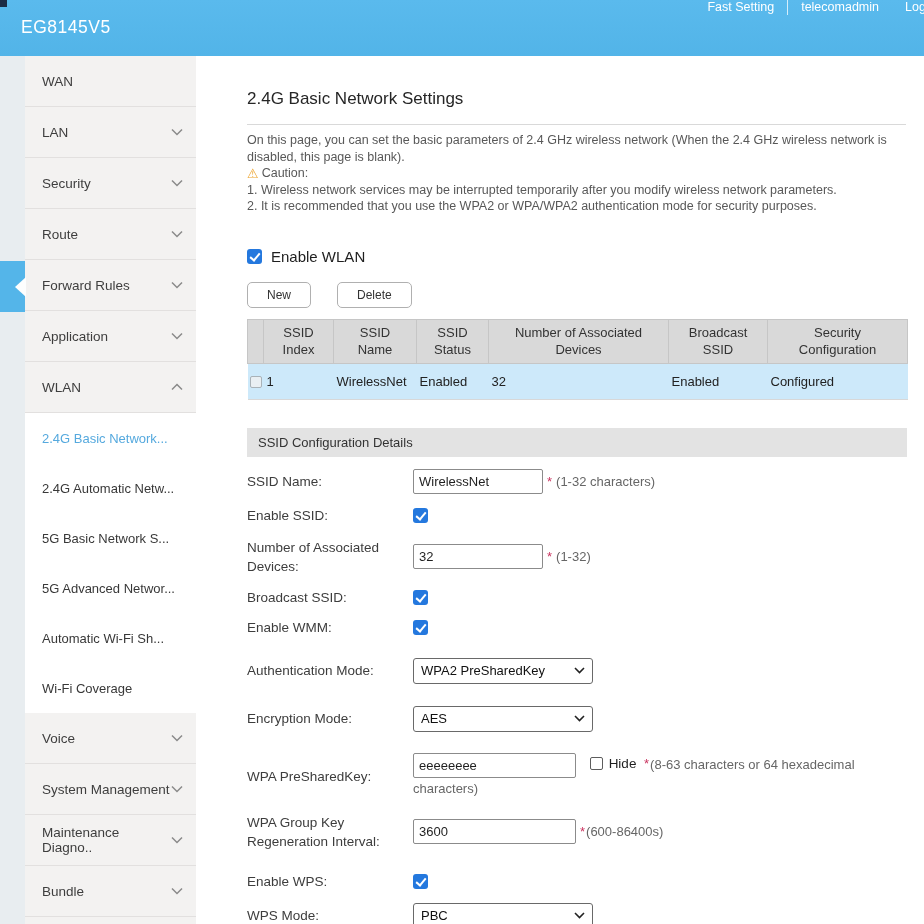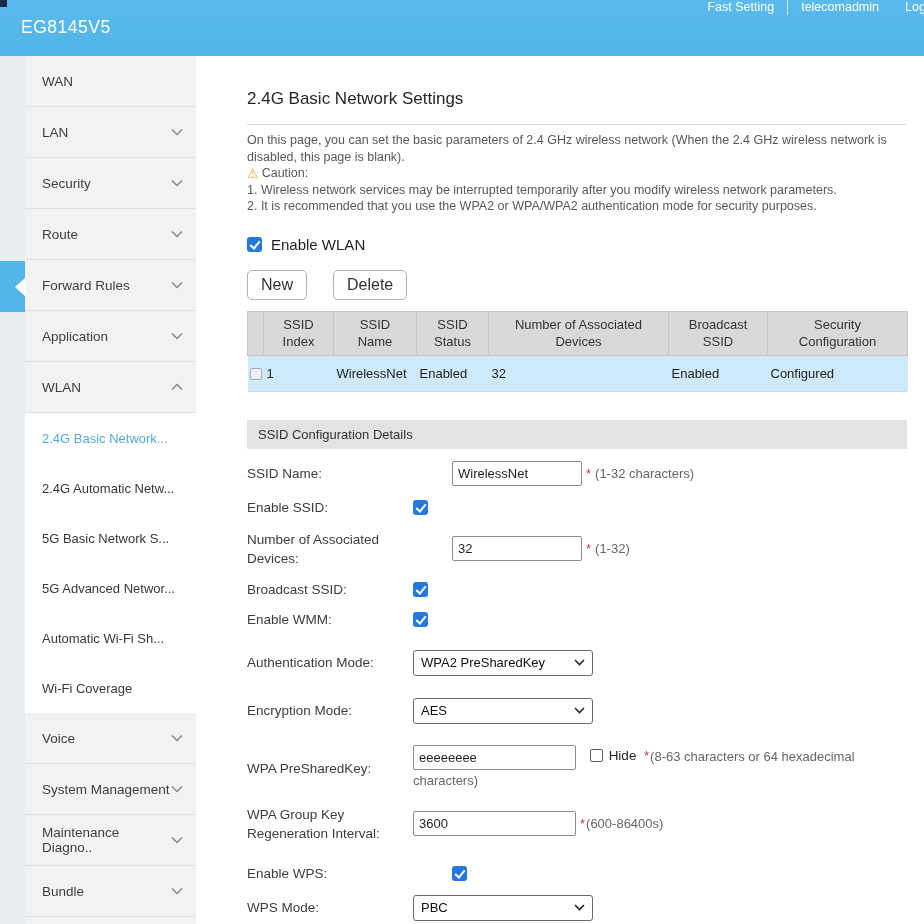--- a/index.html
+++ b/index.html
@@ -42,26 +42,26 @@
 
   
   .content { flex:1; background:#fff; padding:0 18px 0 51px; overflow:hidden; }
   .page-title { margin-top:33px; font-size:17px; font-weight:400; color:#262626; }
   .title-rule { margin:15px 0 7px; border:none; border-top:1px solid #d9d9d9; }
   .intro, .note-line { font-size:12.5px; color:#585858; line-height:16.5px; }
   .caution-row { display:flex; align-items:center; gap:3px; font-size:12.5px;
     color:#585858; line-height:16.5px; }
   .warn-glyph { color:#eda32c; font-size:13px; line-height:13px; }
 
-  .enable-wlan-row { margin-top:21px; display:flex; align-items:center; gap:9px; }
+  .enable-wlan-row { margin-top:33px; display:flex; align-items:center; gap:9px; }
   .enable-wlan-row .big-label { font-size:15px; color:#1f1f1f; }
 
   .btn-row { margin-top:17px; display:flex; gap:26px; }
-  .btn { min-width:52px; padding:5px 13px; background:#fff; border:1px solid #b0b0b0;
-    border-radius:5px; font-size:16px; color:#333; font-family:inherit; cursor:pointer; }
+  .btn { min-width:52px; padding:5px 19px; background:#fff; border:1px solid #b0b0b0;
+    border-radius:5px; font-size:12px; color:#333; font-family:inherit; cursor:pointer; }
 
   table.ssid-table { margin-top:11px; border-collapse:collapse; width:660px; table-layout:fixed; }
   .ssid-table th { background:#d9d9d9; border:1px solid #c6c6c6; font-weight:400;
     font-size:13px; color:#333; text-align:center; padding:4px 8px; line-height:17px; height:44px; }
   .ssid-table td { background:#cde9fa; border-top:1px solid #c6c6c6;
     border-bottom:1px solid #d8d8d8; font-size:13px; color:#222; text-align:left;
     padding:8px 3px; height:36px; }
   .ssid-table td.cbcell { padding:8px 1px 8px 2px; }
   .row-cb { display:inline-block; width:12px; height:12px; border:1px solid #a9b2b8;
     border-radius:2px; background:#e9eff3; vertical-align:middle; cursor:pointer; }
@@ -85,21 +85,21 @@
     font-size:13px; color:#111; cursor:pointer; }
   .cb { position:relative; display:inline-block; width:15px; height:15px; background:#2478de;
     border-radius:3px; cursor:pointer; flex:none; }
   .cb::after { content:""; position:absolute; left:5px; top:2px; width:4px; height:8px;
     border:solid #fff; border-width:0 2px 2px 0; transform:rotate(40deg); }
   .cb-empty { display:inline-block; width:13px; height:13px; background:#fff;
     border:1px solid #5d5d5d; border-radius:2px; vertical-align:-2px; cursor:pointer; flex:none; }
   .inline-mid { vertical-align:middle; }
   .hide-label { color:#1f1f1f; font-size:13.5px; margin-left:6px; }
 
-  .mb12 { margin-bottom:12px;gap:39px; } .mb13 { margin-bottom:13px; } .mb11 { margin-bottom:11px; }
+  .mb12 { margin-bottom:12px; } .mb13 { margin-bottom:13px; } .mb11 { margin-bottom:11px; }
   .mb21 { margin-bottom:21px; } .mb22 { margin-bottom:22px; }
 </style>
 </head>
 <body>
 
 <div class="header">
   <div class="corner-chip"></div>
   <div class="device-name">EG8145V5</div>
   <div class="header-nav">
     <span class="header-link">Fast Setting</span>

